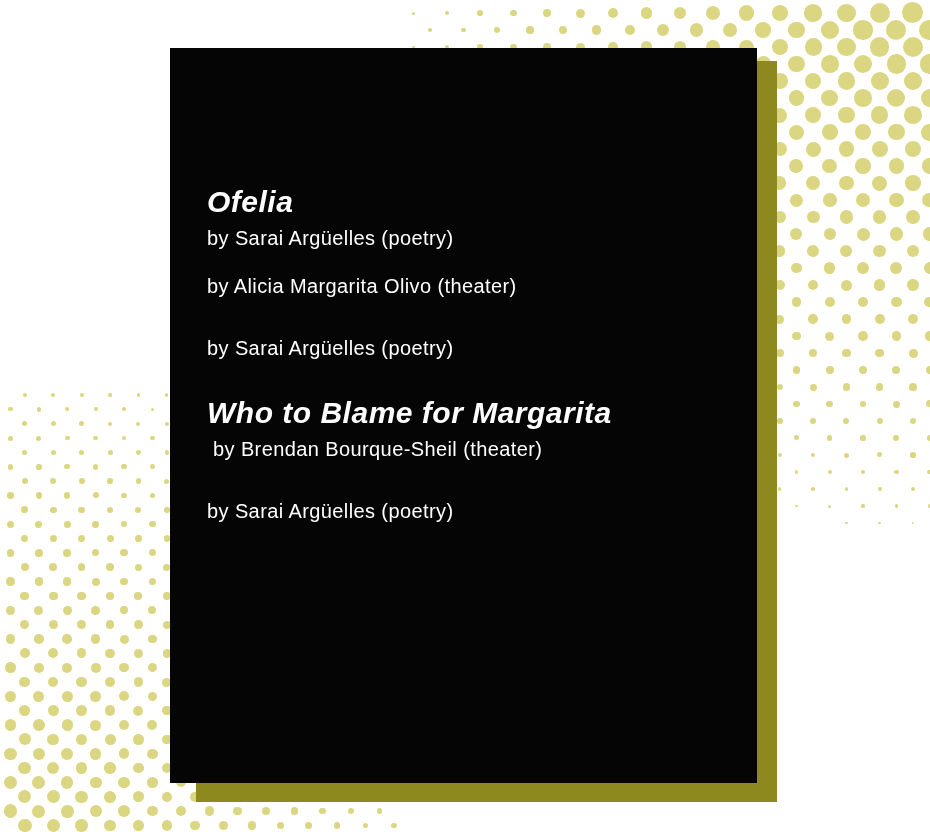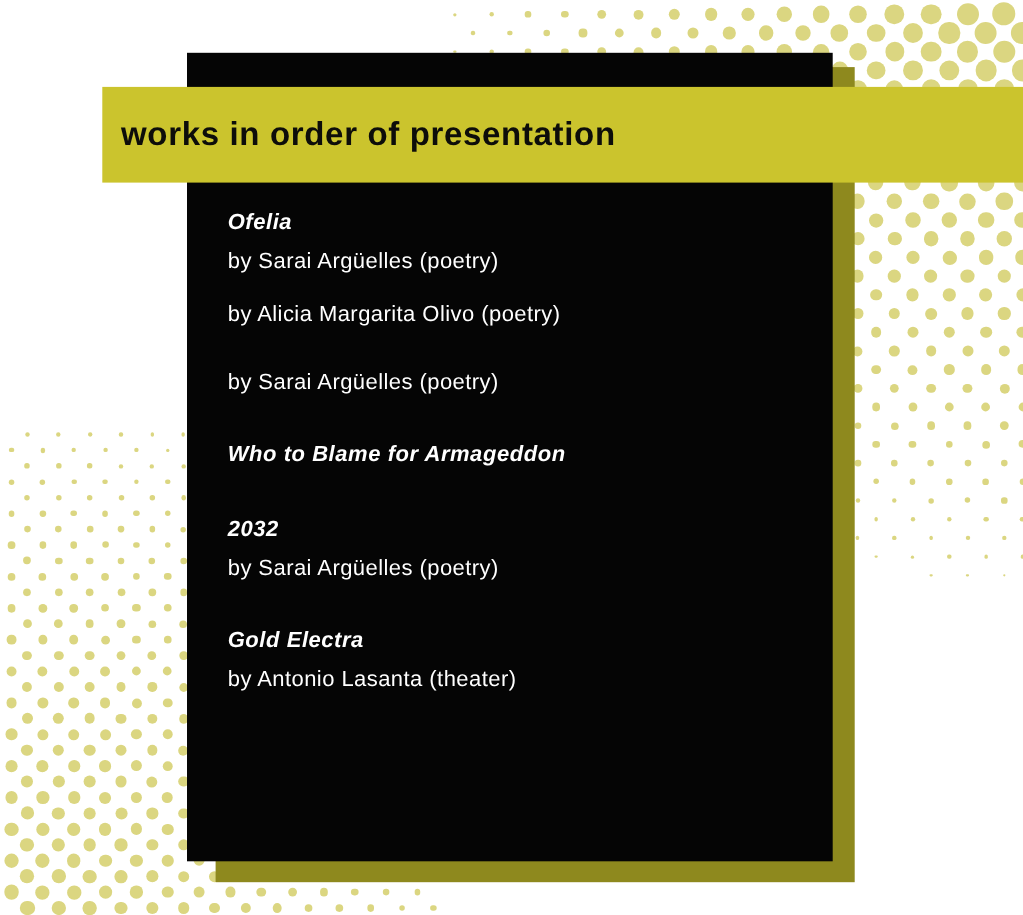--- a/index.html
+++ b/index.html
@@ -51,21 +51,21 @@
   .banner-title {
     color: var(--banner_text, #0d0d0a);
     font-size: 30px;
     font-weight: 700;
     letter-spacing: 0.6px;
   }
   .entry { margin-bottom: 36px; }
   .entry:first-child { margin-bottom: 22px; }
   .work-title {
     color: var(--works_text, #ffffff);
-    font-size: 20px;
+    font-size: 30px;
     font-weight: 700;
     font-style: italic;
     line-height: 32px;
     letter-spacing: 0.5px;
   }
   .work-author {
     color: var(--works_text, #ffffff);
     font-size: 20px;
     font-weight: 400;
     line-height: 26px;
@@ -892,35 +892,28 @@
     </div>
 
   <div class="card-shadow"></div>
 
   <div class="works-card">
     <div class="entry">
       <div class="work-title">Ofelia</div>
       <div class="work-author">by Sarai Argüelles (poetry)</div>
     </div>
     <div class="entry">
-      <div class="work-author">by Alicia Margarita Olivo (poetry)</div>
+      <div class="work-author">by Alicia Margarita Olivo (theater)</div>
     </div>
     <div class="entry">
       <div class="work-author">by Sarai Argüelles (poetry)</div>
     </div>
     <div class="entry indented">
-      <div class="work-title">Who to Blame for Armageddon</div>
+      <div class="work-title">Who to Blame for Margarita</div>
+      <div class="work-author">by Brendan Bourque-Sheil (theater)</div>
     </div>
     <div class="entry">
-      <div class="work-title">2032</div>
       <div class="work-author">by Sarai Argüelles (poetry)</div>
-    </div>
-    <div class="entry">
-      <div class="work-title">Gold Electra</div>
-      <div class="work-author">by Antonio Lasanta (theater)</div>
     </div>
   </div>
 
-  <div class="title-banner">
-    <span class="banner-title">works in order of presentation</span>
-  </div>
 
 </div>
 
 </body></html>

